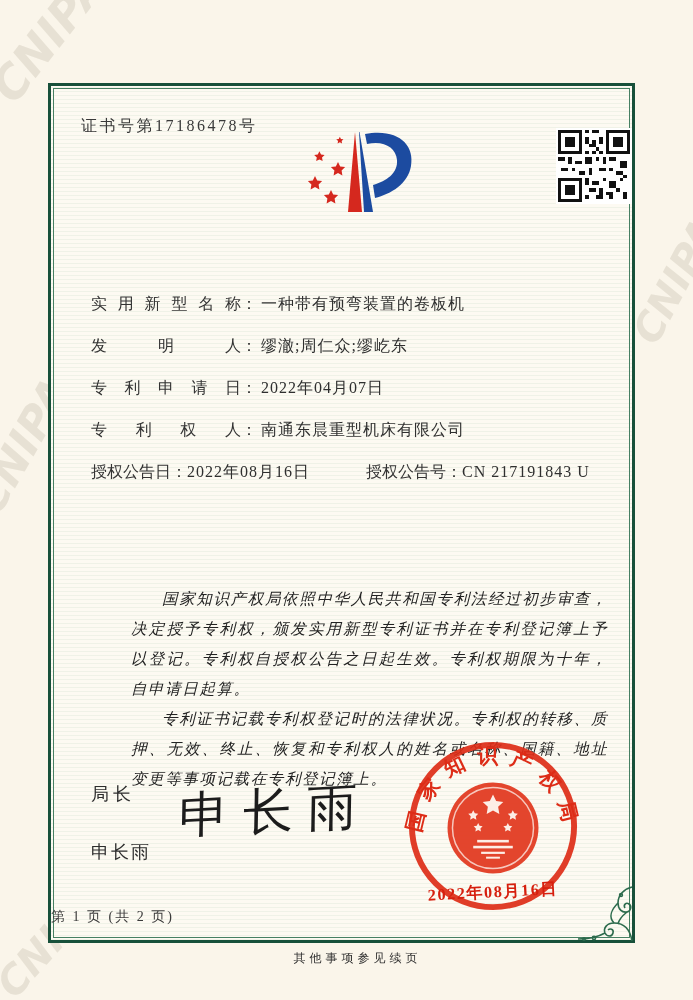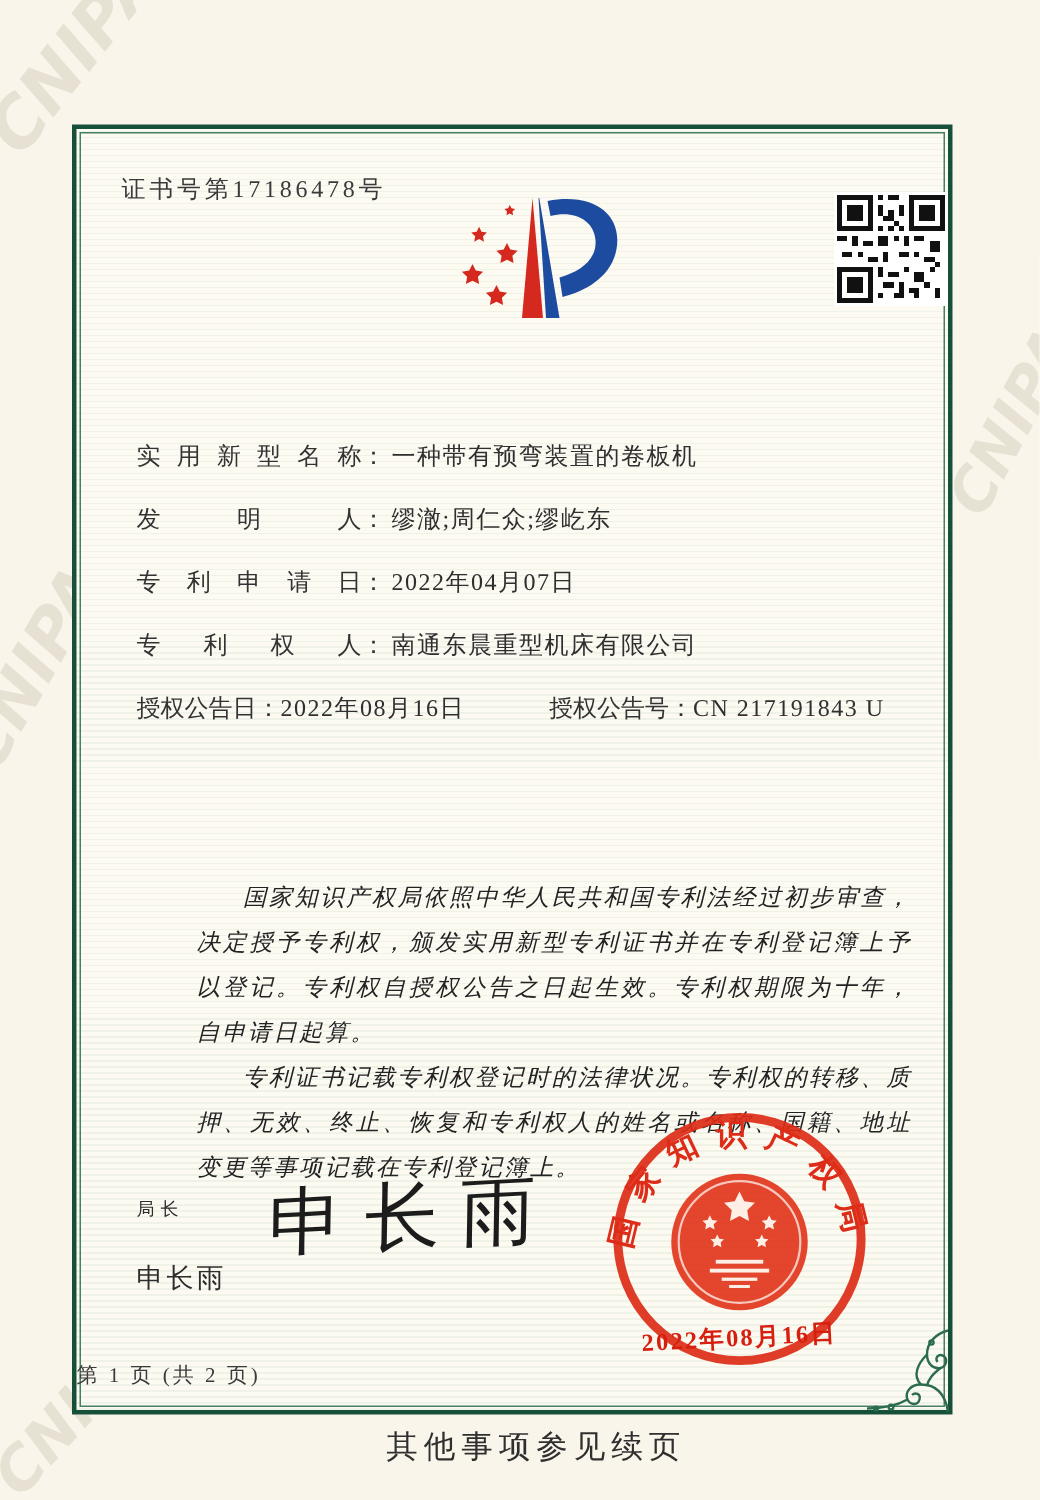--- a/index.html
+++ b/index.html
@@ -76,42 +76,42 @@
   
   .body-text{
     position:absolute;left:36px;right:24px;top:498px;
     font-size:15.5px;line-height:30px;
     font-style:italic;color:#232323;
     text-align:justify;letter-spacing:1.6px;margin-left:44px;
   }
   .body-text p{margin:0;text-indent:2em;}
 
   
-  .signer-title{position:absolute;left:40px;top:712px;font-size:12px;letter-spacing:4px;color:#2d2d2d;}
+  .signer-title{position:absolute;left:40px;top:696px;font-size:18px;letter-spacing:4px;color:#2d2d2d;}
   .signer-name{position:absolute;left:40px;top:754px;font-size:18px;letter-spacing:2px;color:#2d2d2d;}
   .signature{
     position:absolute;left:128px;top:692px;
     font-family:"DejaVu Sans","Liberation Sans",sans-serif;
     font-size:50px;letter-spacing:14px;color:#1c1c1c;
     transform:rotate(-3deg) skewX(-4deg);
     white-space:nowrap;
   }
 
   .seal{position:absolute;left:353px;top:653px;width:178px;height:178px;z-index:3;}
 
   .page-info{
     position:absolute;bottom:14px;left:0;right:0;
     text-align:left;font-size:14px;letter-spacing:2px;color:#3a3a3a;
   }
 
   .ornament{position:absolute;right:-4px;bottom:-5px;width:62px;height:62px;}
 
   .continuation{
     position:absolute;top:950px;left:0;right:0;
-    text-align:center;font-size:21px;letter-spacing:4px;color:#2f2f2f;
+    text-align:center;font-size:12px;letter-spacing:4px;color:#2f2f2f;
     z-index:1;
     margin-left:22px;
   }
 </style>
 </head>
 <body>
 
 <div class="page">
 
   <span class="wm wm1">CNIPA</span>

